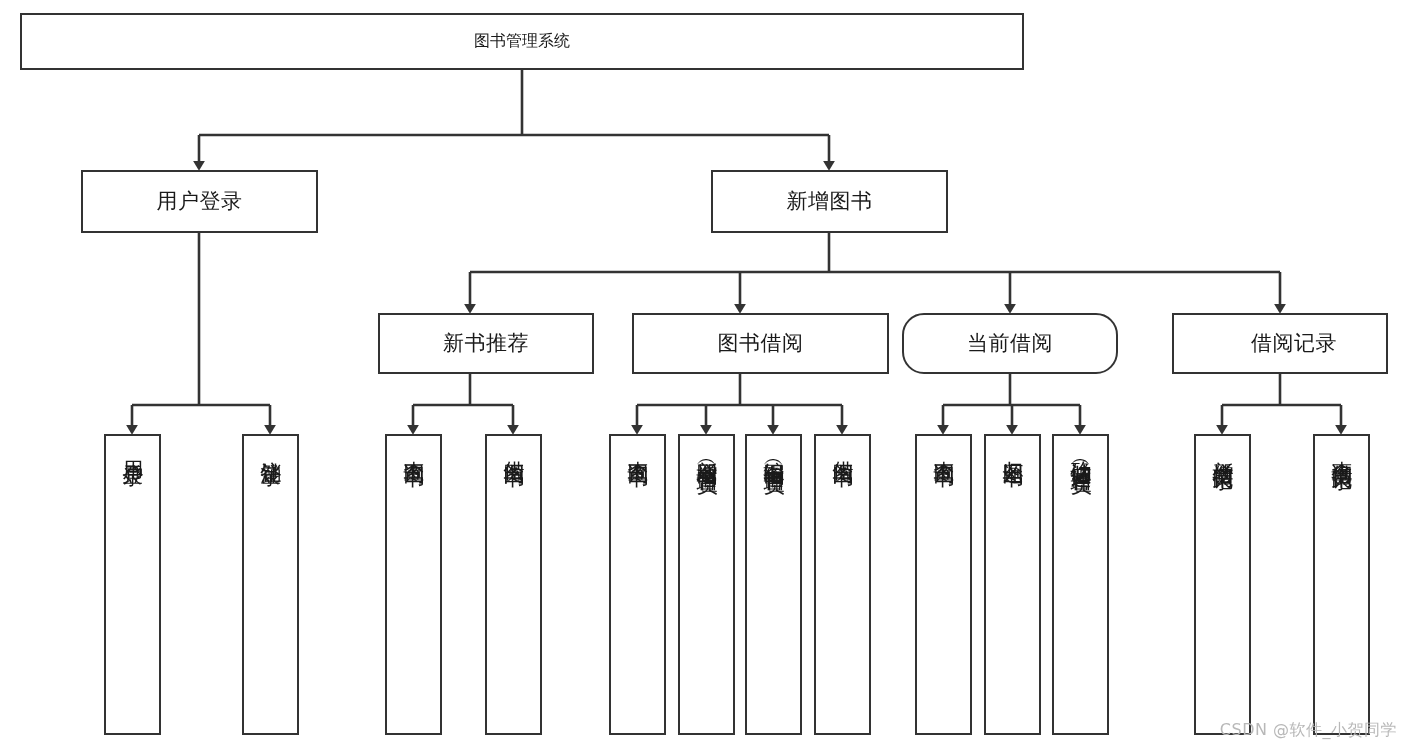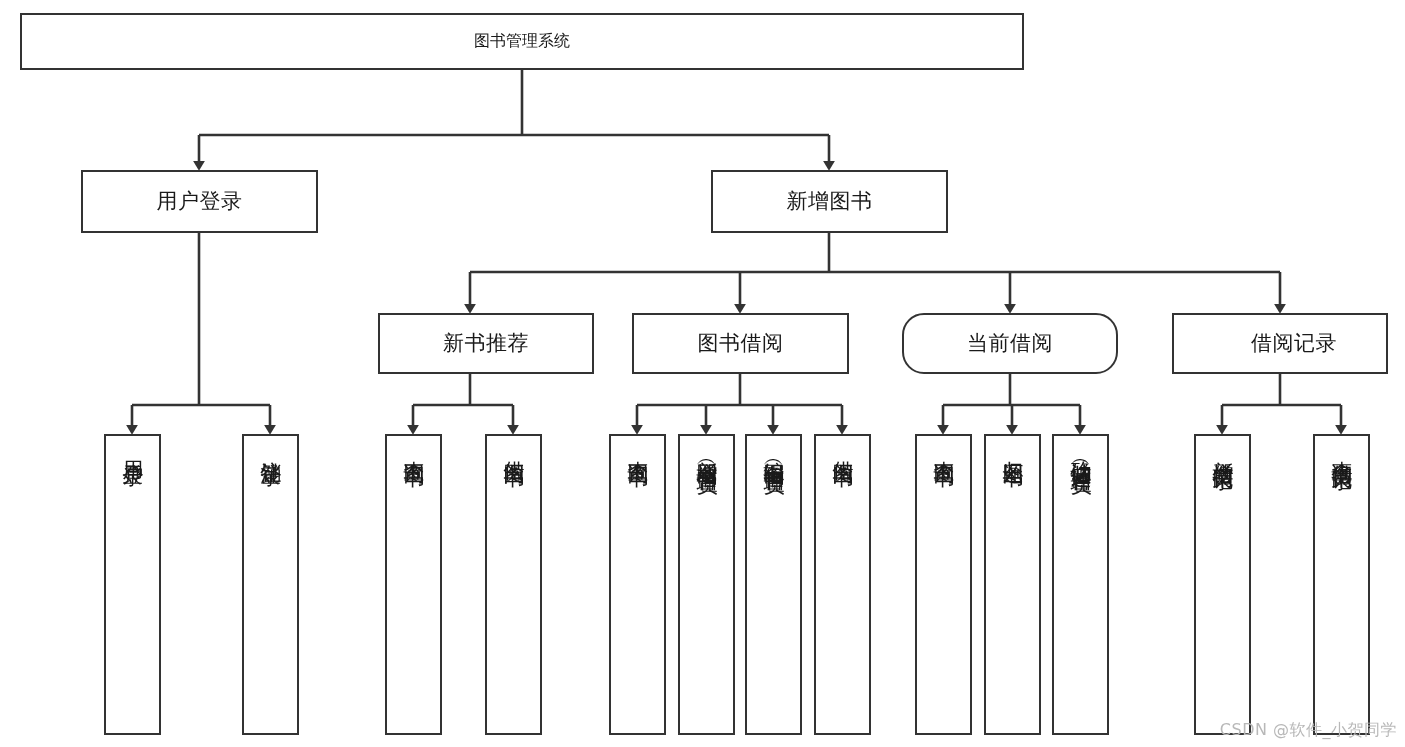--- a/index.html
+++ b/index.html
@@ -134,21 +134,21 @@
   </div>
 
   <div class="node node-h" style="left: 711px; top: 170px; width: 237px; height: 63px; background: rgb(255, 255, 255); border-color: rgb(51, 51, 51); color: rgb(26, 26, 26);">
     <span>新增图书</span>
   </div>
 
   <div class="node node-h" style="left: 362px; top: 313px; width: 216px; height: 61px; background: rgb(255, 255, 255); border-color: rgb(51, 51, 51); color: rgb(26, 26, 26); margin-left: 16px;">
     <span>新书推荐</span>
   </div>
 
-  <div class="node node-h" style="left: 632px; top: 313px; width: 217px; height: 61px; background: rgb(255, 255, 255); border-color: rgb(51, 51, 51); color: rgb(26, 26, 26);">
+  <div class="node node-h" style="left: 632px; top: 313px; width: 257px; height: 61px; background: rgb(255, 255, 255); border-color: rgb(51, 51, 51); color: rgb(26, 26, 26);">
     <span>图书借阅</span>
   </div>
 
   <div class="node node-h" style="left: 902px; top: 313px; width: 216px; height: 61px; background: rgb(255, 255, 255); border-color: rgb(51, 51, 51); color: rgb(26, 26, 26); border-radius: 22px;">
     <span>当前借阅</span>
   </div>
 
   <div class="node node-h" style="left: 1172px; top: 313px; width: 216px; height: 61px; background: rgb(255, 255, 255); border-color: rgb(51, 51, 51); color: rgb(26, 26, 26); padding-left: 28px;">
     <span>借阅记录</span>
   </div>

